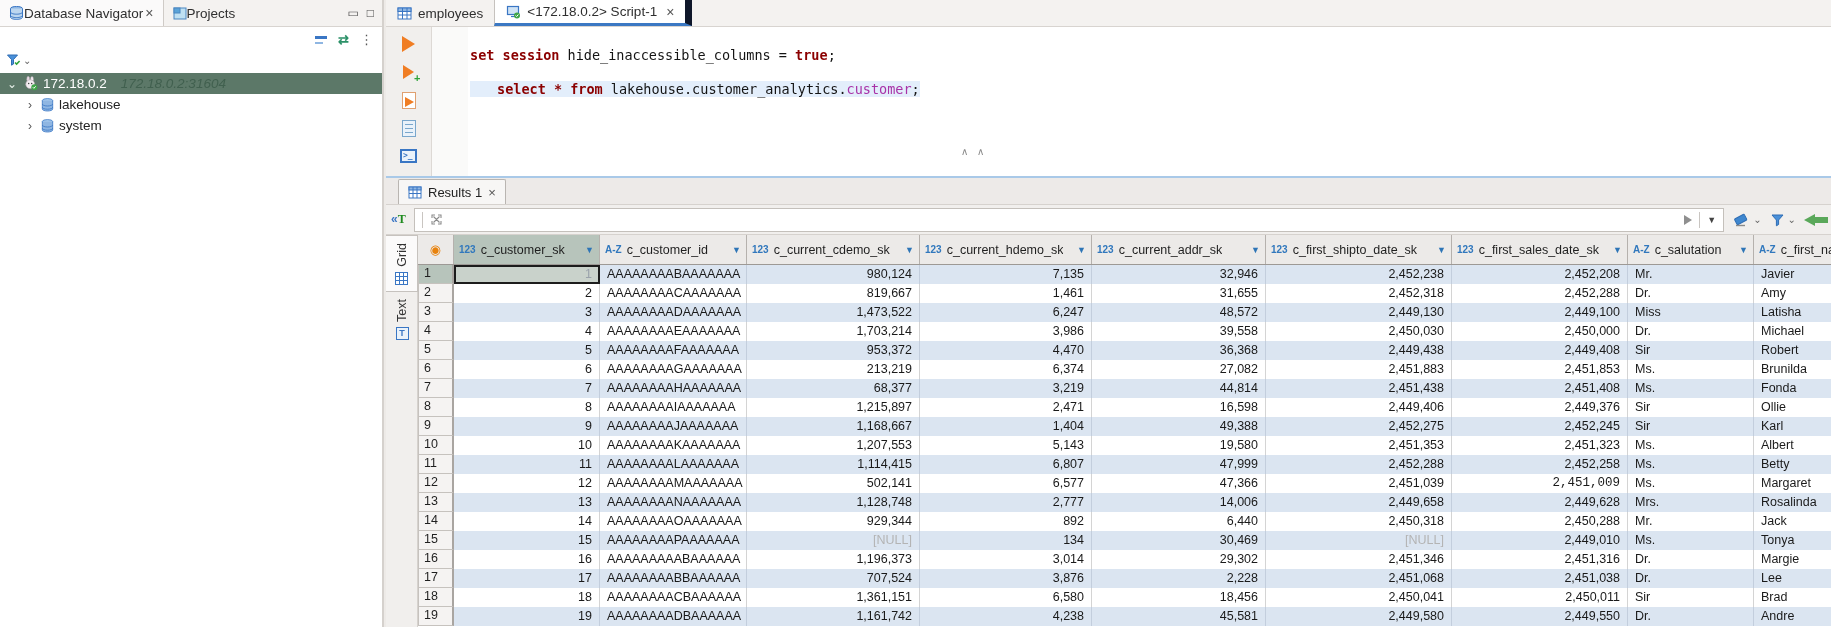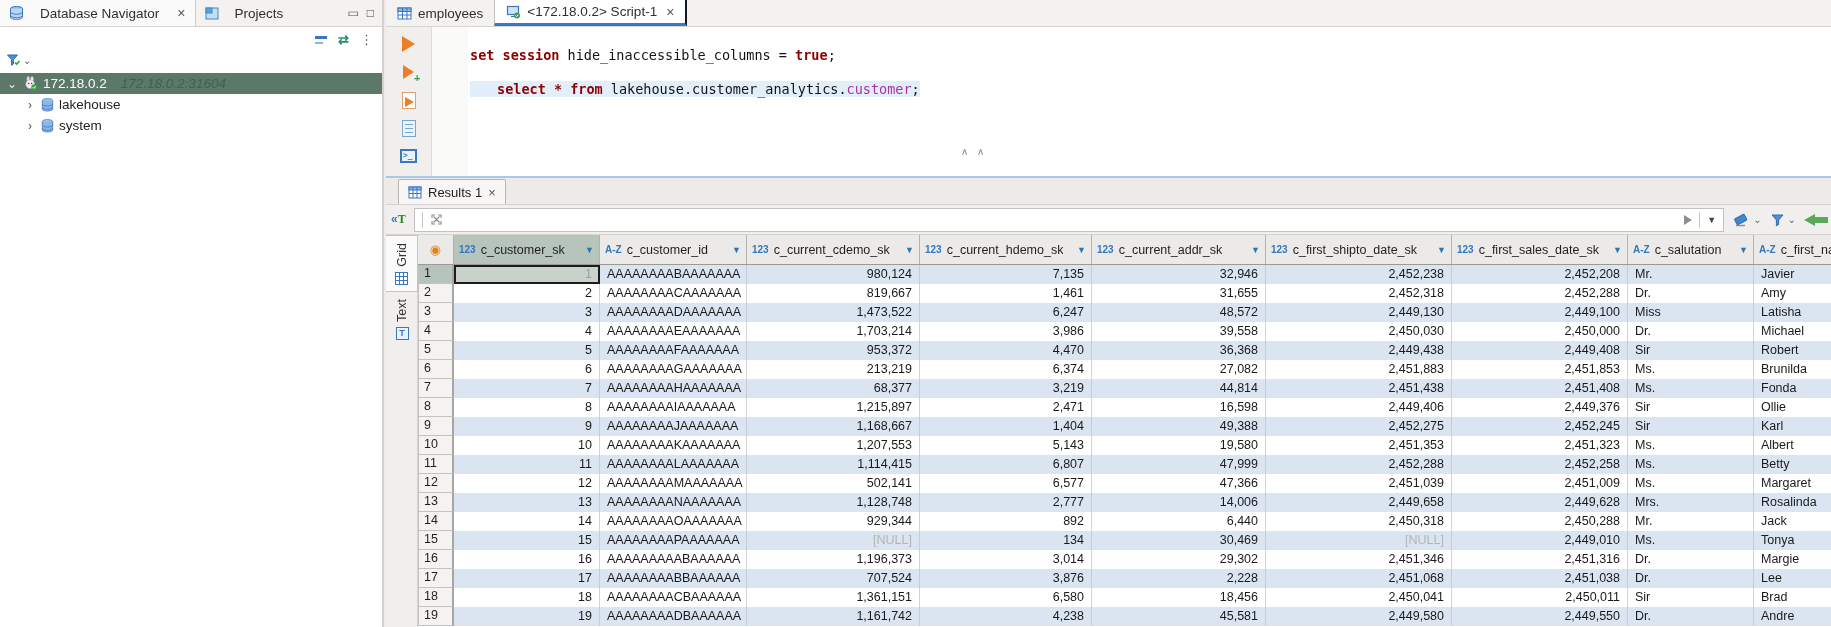--- a/index.html
+++ b/index.html
@@ -2,21 +2,21 @@
 <html><head>
 <meta charset="utf-8">
 <style>
   * { margin:0; padding:0; box-sizing:border-box; }
   html,body { width:1831px; height:627px; overflow:hidden; background:#edeae7; }
   .app { position:relative; width:1831px; height:627px; font-family:"Liberation Sans",sans-serif; font-size:13.5px; color:#222; overflow:hidden; }
 
   
   .nav-panel { position:absolute; left:0; top:0; width:384px; height:627px; background:#fff; border-right:2px solid #d5d1cd; }
   .view-tabbar { height:27px; background:#f4f2f0; border-bottom:1px solid #d8d4d0; display:flex; align-items:stretch; }
-  .vtab { display:flex; align-items:center; gap:16px; padding:0 9px; color:#2f2f2f; cursor:default; }
+  .vtab { display:flex; align-items:center; gap:0; padding:0 9px; color:#2f2f2f; cursor:default; }
   .vtab.active { background:#fbfafa; border-right:1px solid #cfcbc7; }
   .vtab .close { color:#555; font-size:14px; margin-left:2px; }
   .win-controls { margin-left:auto; display:flex; align-items:center; gap:8px; padding-right:8px; color:#4a4a4a; font-size:12px; }
   .nav-toolbar { height:25px; display:flex; justify-content:flex-end; align-items:center; gap:11px; padding-right:8px; }
   .icon-collapse { display:inline-block; width:12px; height:8px; position:relative; }
   .icon-collapse::before { content:""; position:absolute; left:0; top:0; width:12px; height:3px; background:#3a76c4; }
   .icon-collapse::after { content:""; position:absolute; left:0; bottom:0; width:8px; height:2px; background:#8fb6e2; }
   .icon-link { color:#2c9168; font-weight:bold; font-size:13px; }
   .icon-menu { color:#555; font-size:13px; letter-spacing:1px; }
   .nav-filter-row { display:flex; align-items:center; padding:1px 6px 3px 6px; gap:5px; }
@@ -28,21 +28,21 @@
   .tree-row .caret { width:12px; text-align:center; color:#555; font-size:12px; }
   .tree-row.selected { background:#5c7868; color:#fff; }
   .tree-row.selected .caret { color:#e8efe9; }
   .tree-detail { font-style:italic; color:#41604f; margin-left:9px; }
   .tree-child { padding-left:24px; }
 
   
   .right { position:absolute; left:386px; top:0; width:1445px; height:627px; }
   .editor-tabbar { height:27px; background:#f4f2f0; border-bottom:1px solid #d8d4d0; display:flex; align-items:stretch; }
   .etab { display:flex; align-items:center; gap:6px; padding:0 11px; color:#2f2f2f; }
-  .etab.active { background:#fff; border-left:1px solid #c6c2be; border-right:2px solid #0f172a; border-bottom:3px solid #3b78c3; }
+  .etab.active { background:#fff; border-left:1px solid #c6c2be; border-right:7px solid #0f172a; border-bottom:3px solid #3b78c3; }
   .etab .close { color:#555; font-size:14px; margin-left:3px; }
 
   .editor { position:absolute; top:27px; left:0; width:100%; height:149px; background:#fff; }
   .ed-toolbar { position:absolute; left:0; top:0; width:46px; height:100%; background:#f1efed; border-right:1px solid #ddd9d5; display:flex; flex-direction:column; align-items:center; padding-top:8px; gap:10px; }
   .tbtn { width:20px; height:18px; display:flex; align-items:center; justify-content:center; position:relative; }
   .tri-orange { width:0; height:0; border-left:13px solid #f07d23; border-top:8px solid transparent; border-bottom:8px solid transparent; }
   .tri-orange.small { border-left-width:11px; border-top-width:7px; border-bottom-width:7px; }
   .plus-green { position:absolute; right:-2px; bottom:-3px; color:#2fa33a; font-size:11px; font-weight:bold; line-height:1; }
   .doc-run { width:14px; height:17px; background:#fff; border:1px solid #e0a070; position:relative; }
   .doc-run::after { content:""; position:absolute; left:2px; top:4px; width:0; height:0; border-left:9px solid #f07d23; border-top:5px solid transparent; border-bottom:5px solid transparent; }
@@ -470,21 +470,21 @@
                 <div class="rcell a-left" style="width: 166px;">Betty</div>
               </div>
               <div class="grow">
                 <div class="rncell">12</div>
                 <div class="rcell a-right" style="width: 146px;">12</div>
                 <div class="rcell a-left" style="width: 147px;">AAAAAAAAMAAAAAAA</div>
                 <div class="rcell a-right" style="width: 173px;">502,141</div>
                 <div class="rcell a-right" style="width: 172px;">6,577</div>
                 <div class="rcell a-right" style="width: 174px;">47,366</div>
                 <div class="rcell a-right" style="width: 186px;">2,451,039</div>
-                <div class="rcell a-right" style="width: 176px;">2,451,009</div>
+                <div class="rcell a-right" style="width: 176px; font-family: Liberation Mono, monospace;">2,451,009</div>
                 <div class="rcell a-left" style="width: 126px;">Ms.</div>
                 <div class="rcell a-left" style="width: 166px;">Margaret</div>
               </div>
               <div class="grow blue">
                 <div class="rncell">13</div>
                 <div class="rcell a-right" style="width: 146px;">13</div>
                 <div class="rcell a-left" style="width: 147px;">AAAAAAAANAAAAAAA</div>
                 <div class="rcell a-right" style="width: 173px;">1,128,748</div>
                 <div class="rcell a-right" style="width: 172px;">2,777</div>
                 <div class="rcell a-right" style="width: 174px;">14,006</div>

